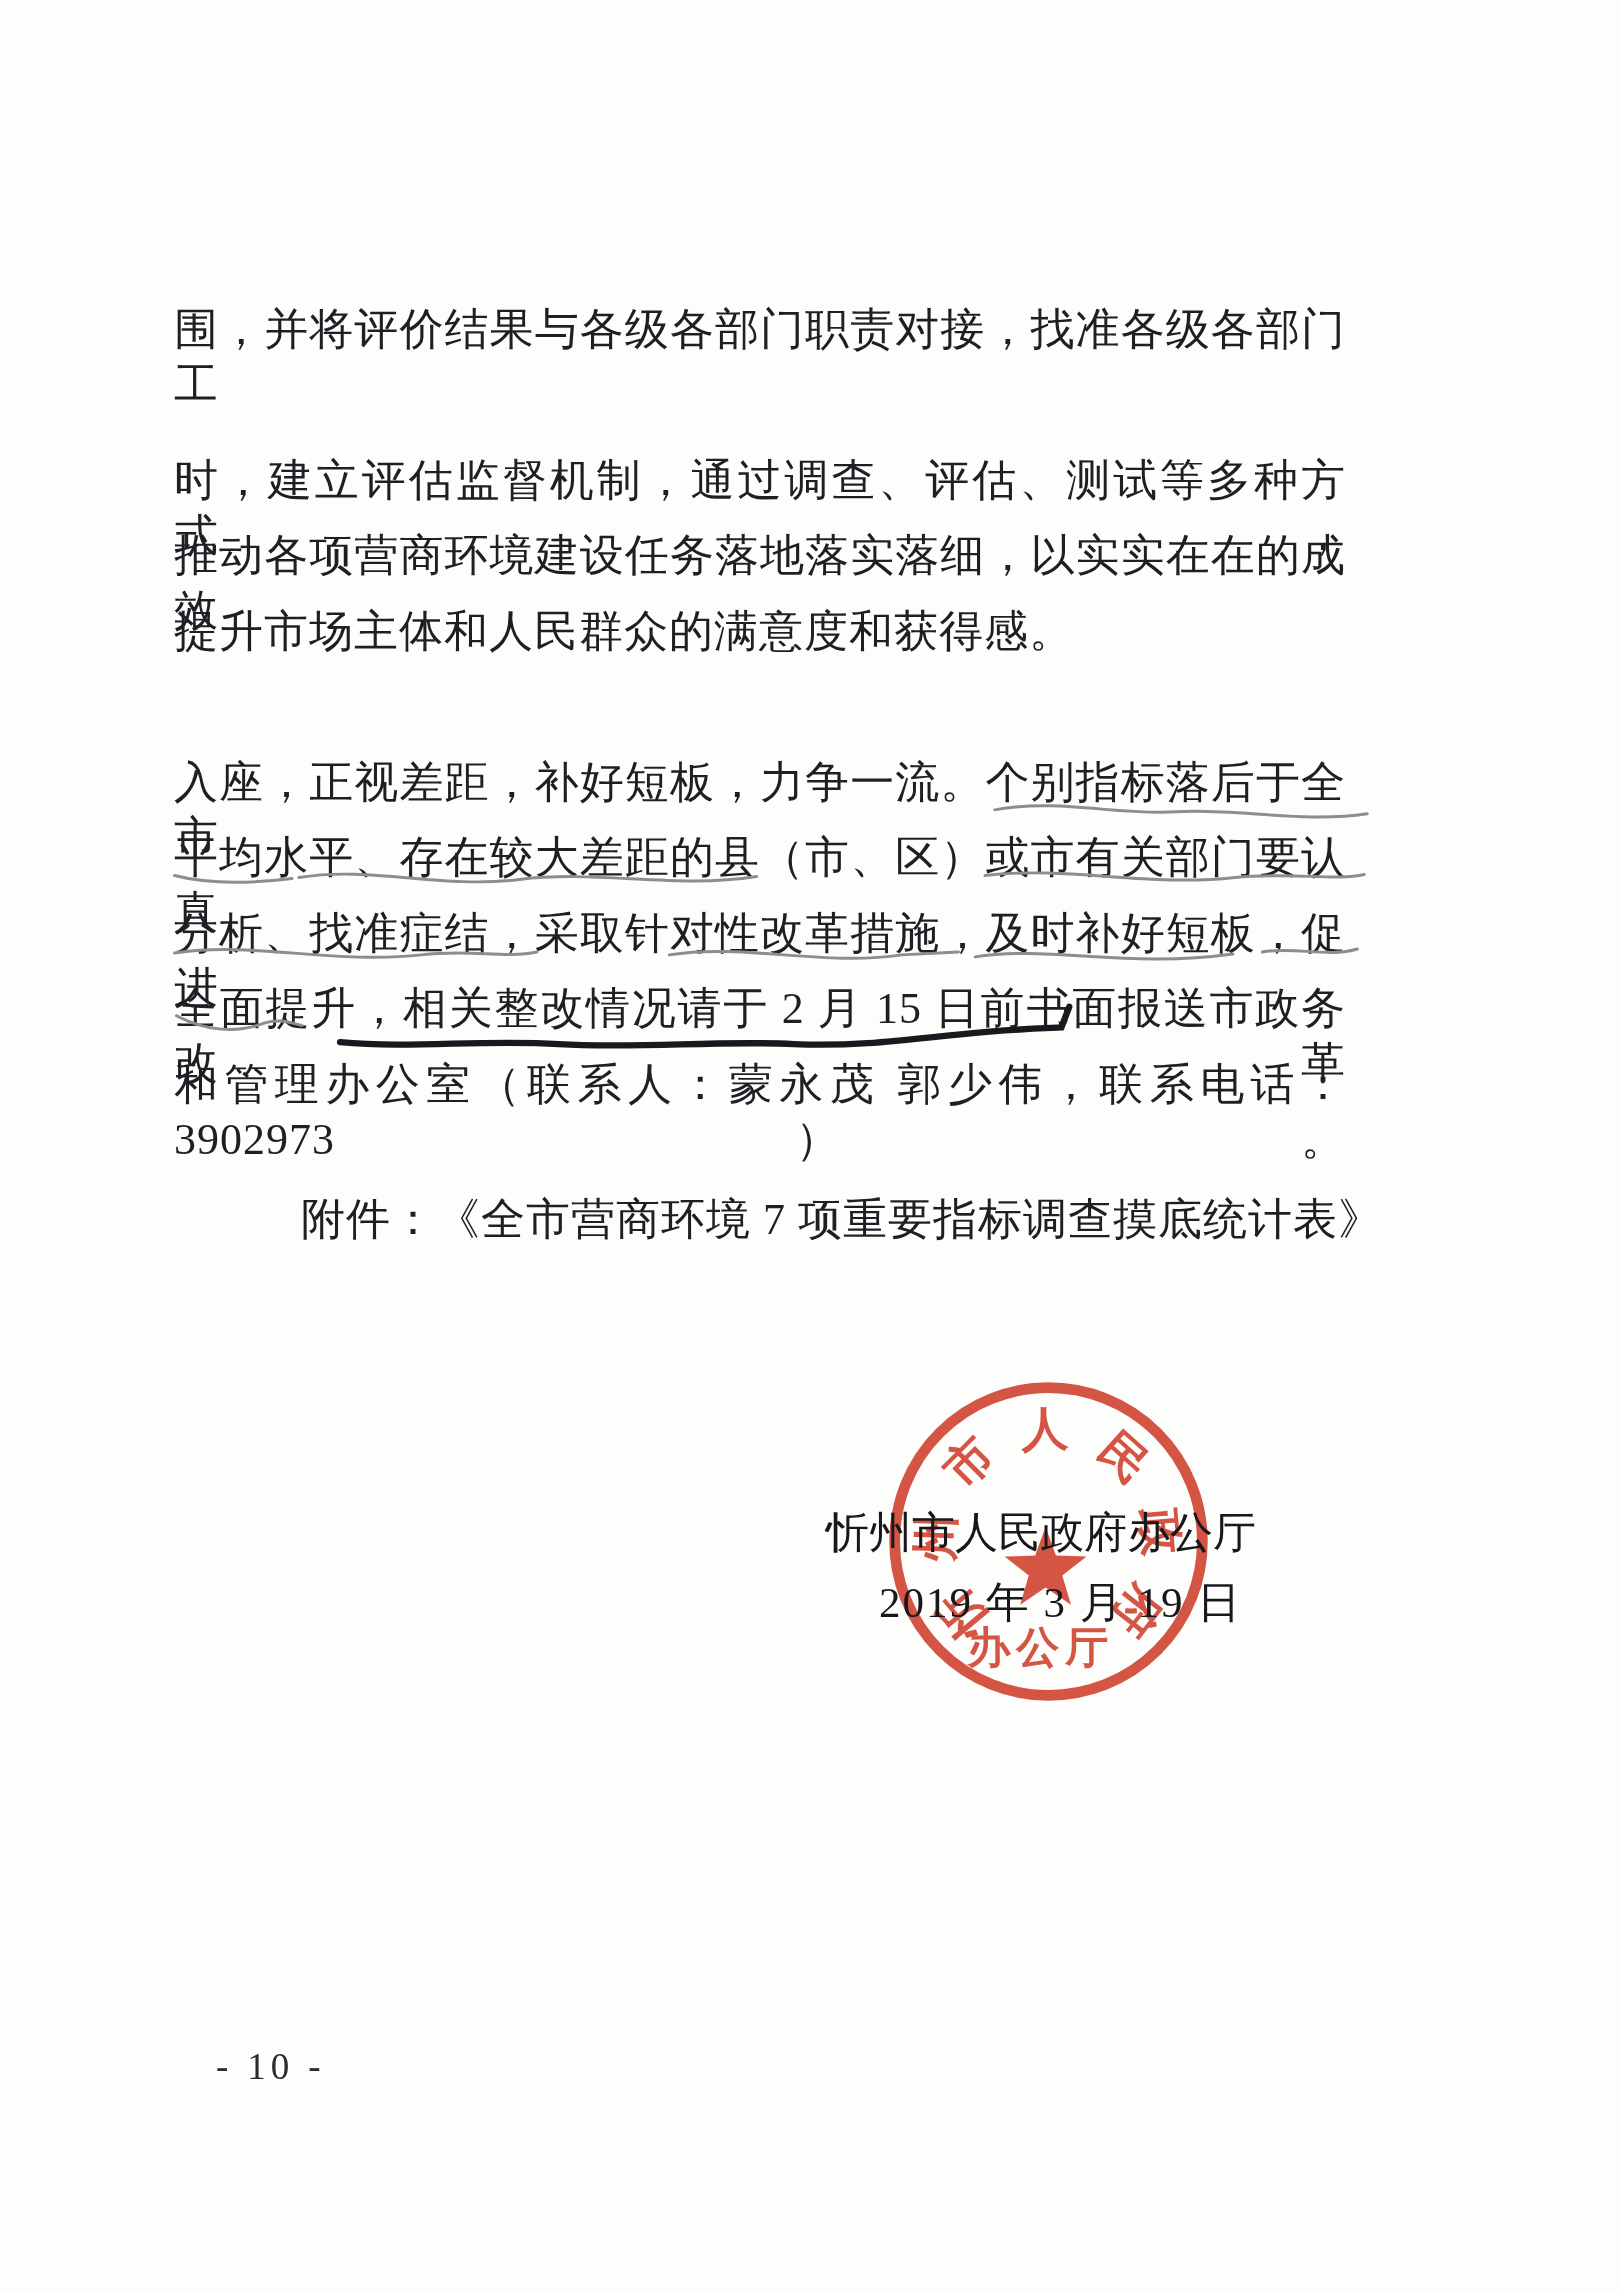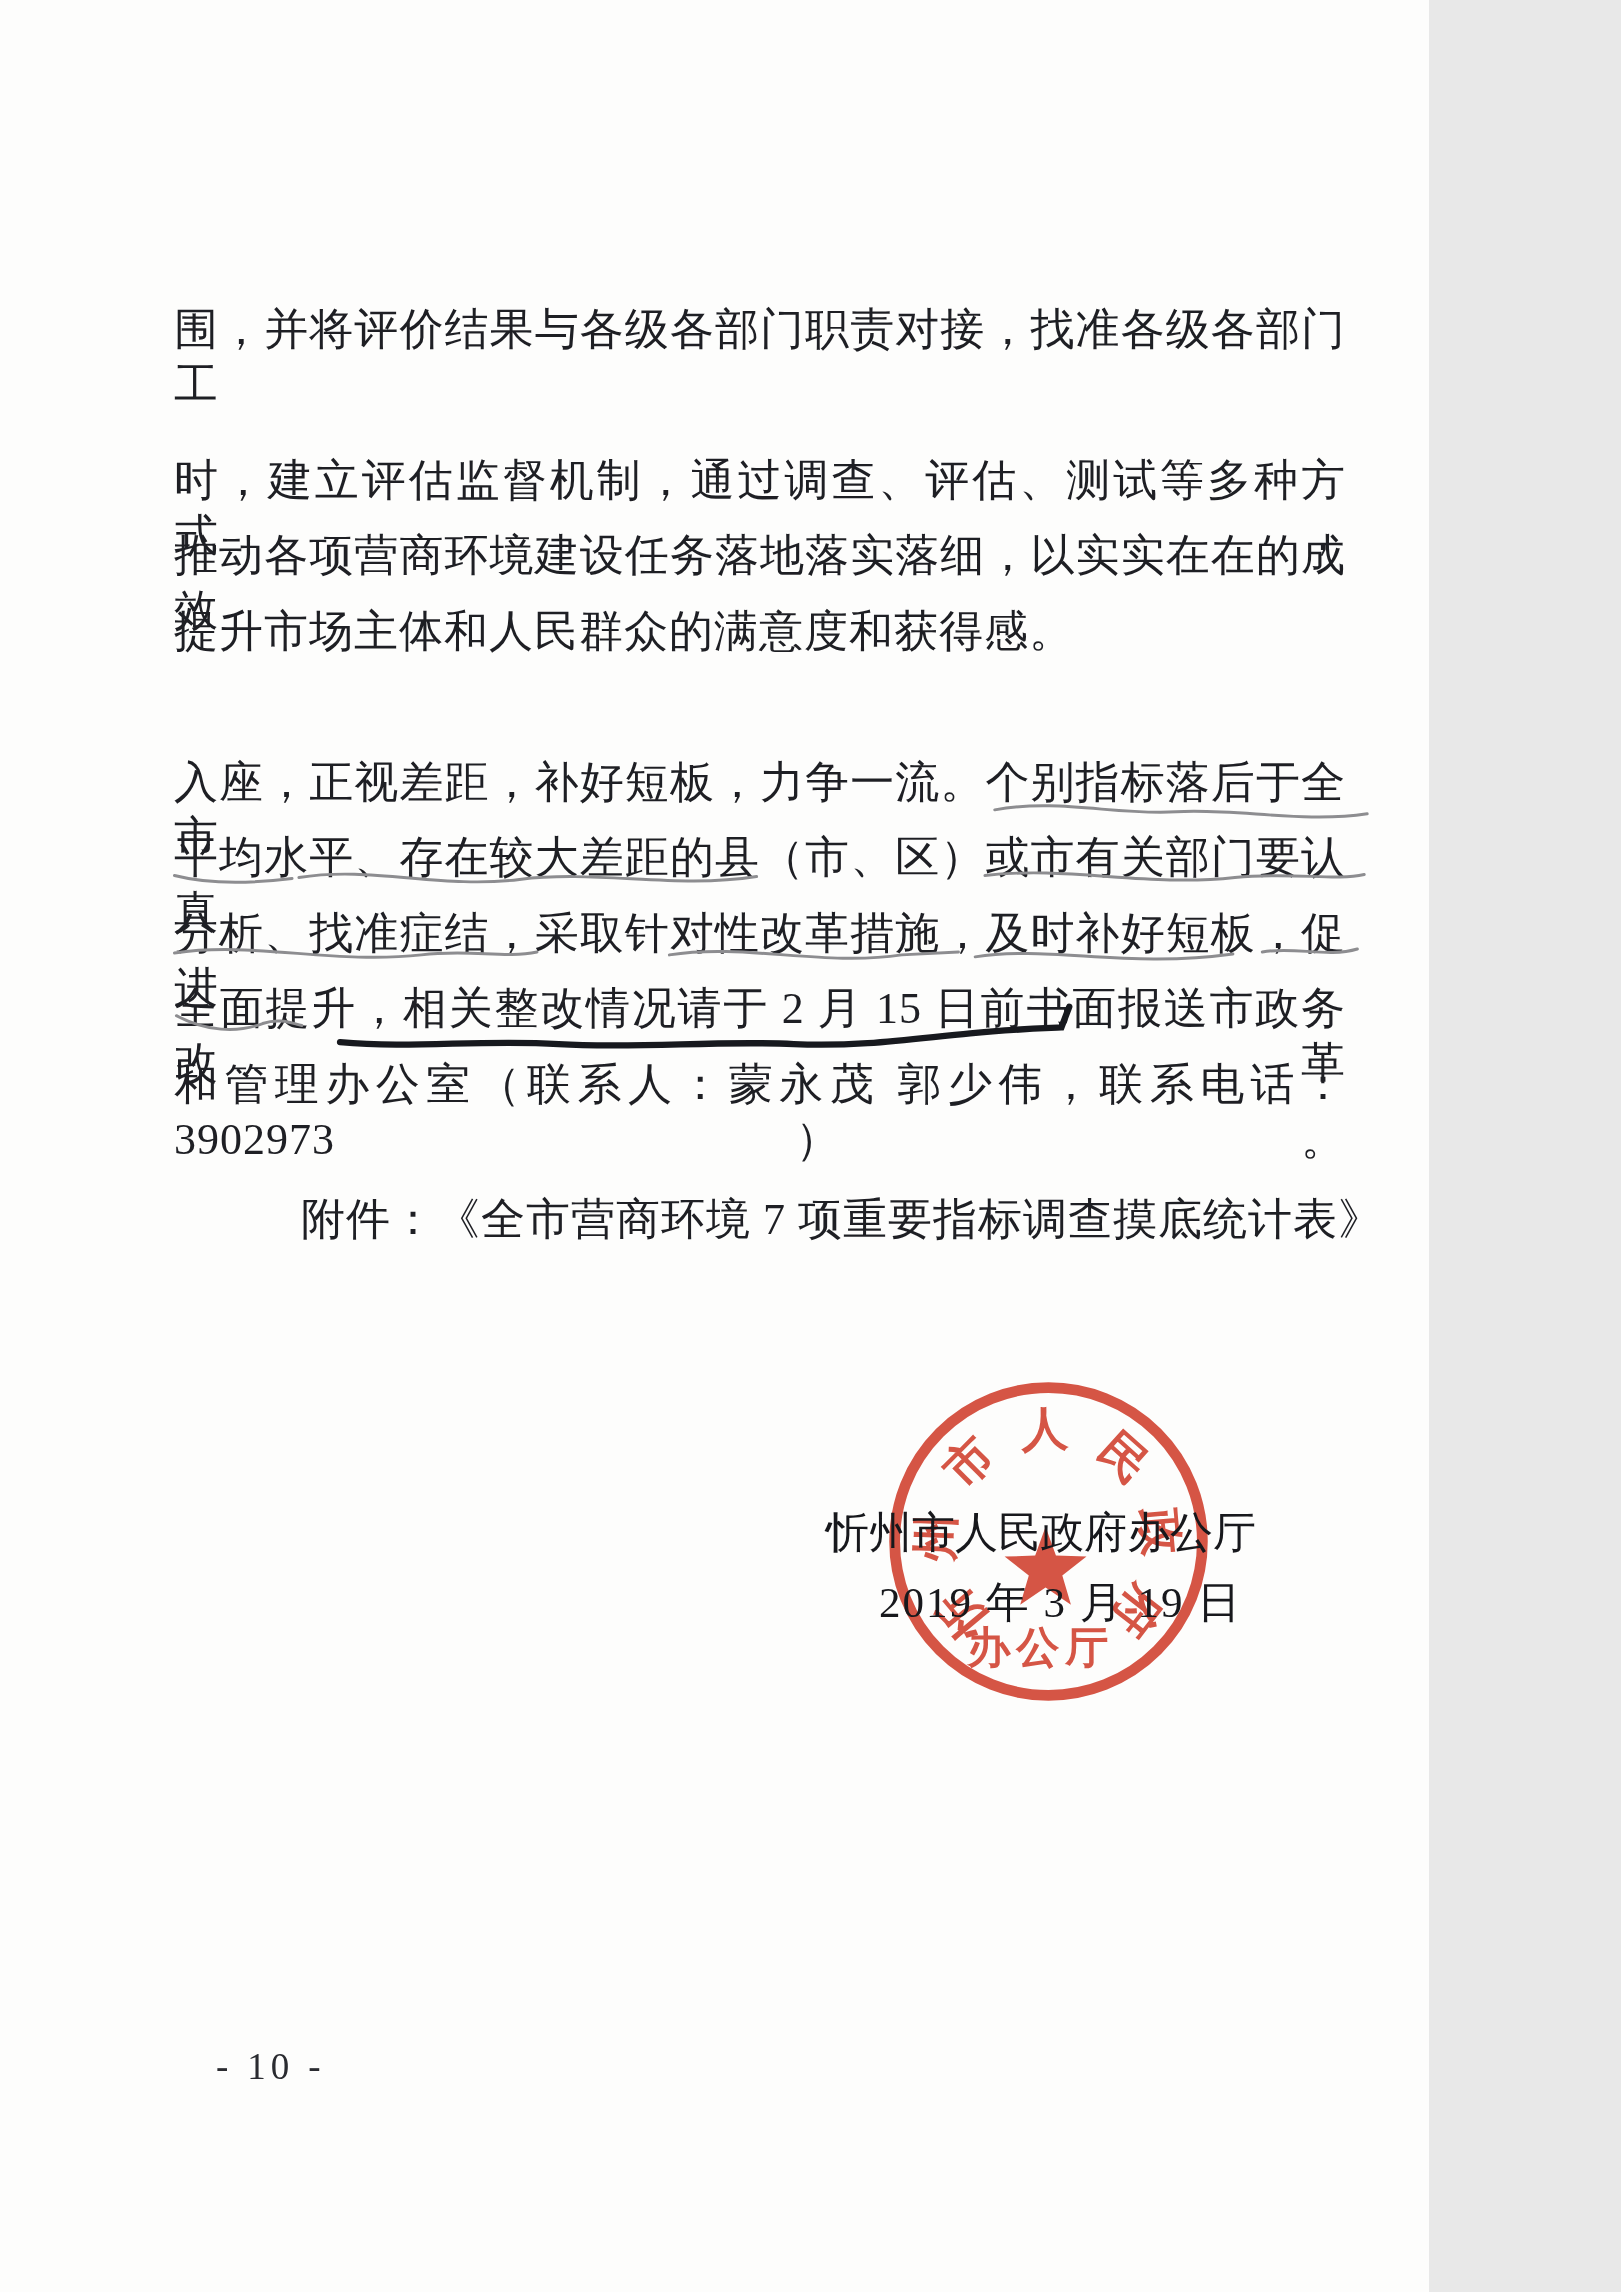--- a/index.html
+++ b/index.html
@@ -1,18 +1,18 @@
 <!DOCTYPE html>
 <html><head>
 <meta charset="utf-8">
 <style>
   html,body{margin:0;padding:0;background:#e8e8e8;}
   .page{
     position:relative;
-    width:1429px;height:2293px;
+    width:1621px;height:2293px;
     background:#fdfdfc;
     overflow:hidden;
     font-family:"Liberation Serif","DejaVu Serif",serif;
   }
   
   .bline{
     position:absolute;
     left:174px;
     width:1172px;
     font-size:44px;

